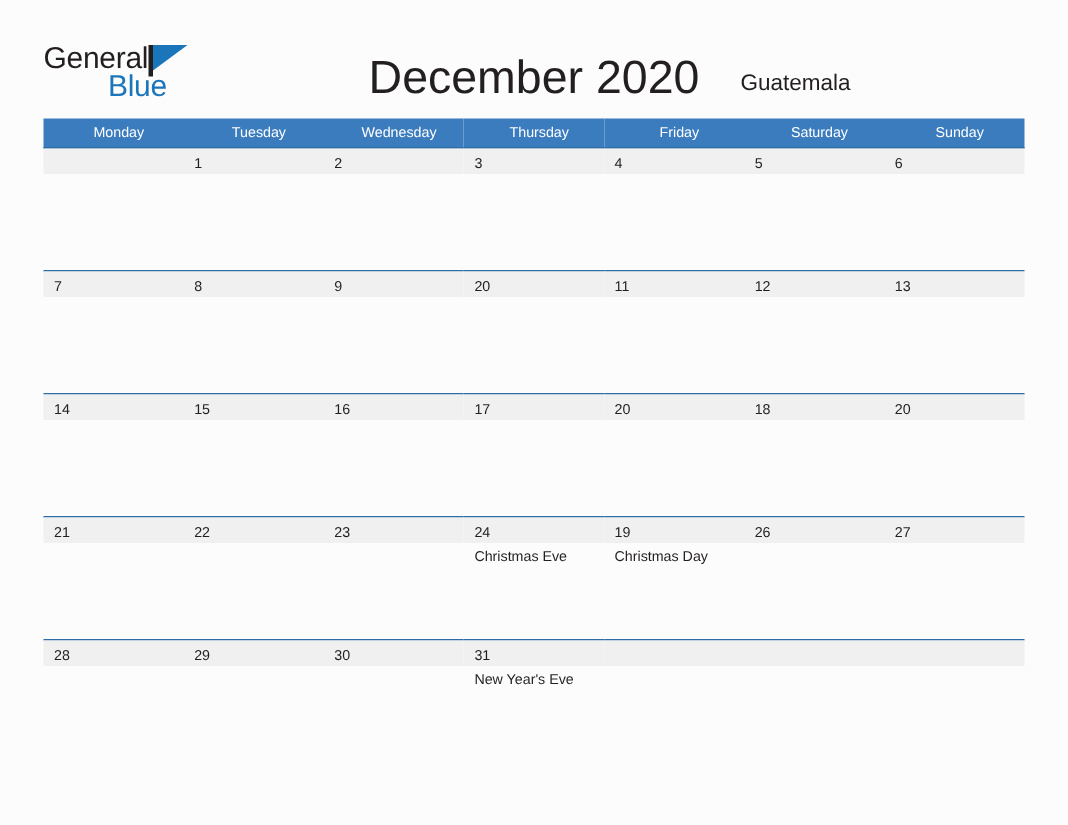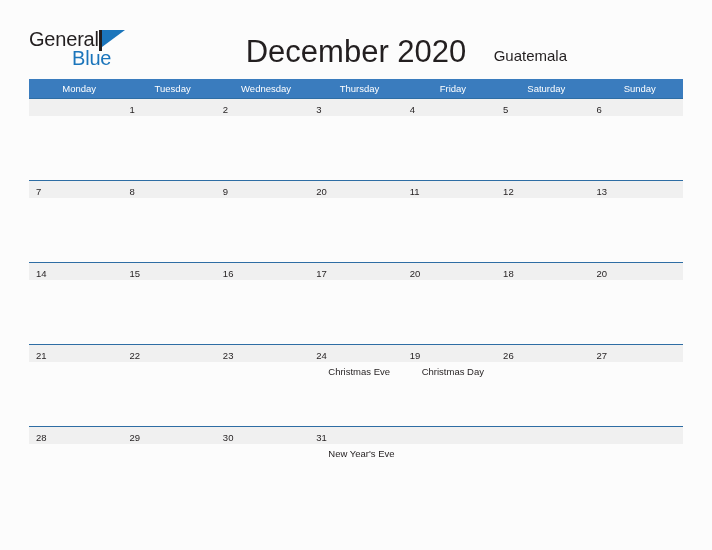--- a/index.html
+++ b/index.html
@@ -142,21 +142,20 @@
     box-sizing: border-box;
   }
   .day-number {
     font-size: 9.5px;
     color: #231f20;
     line-height: 17px;
     font-family: "Liberation Sans", sans-serif;
   }
   .day-events {
     padding: 4px 4px 0 7px;
-    margin-left: 12px;
   }
   .event-label {
     display: block;
     font-size: 9.5px;
     color: #231f20;
     line-height: 12px;
     font-family: "Liberation Sans", sans-serif;
   }
 </style>
 </head>

